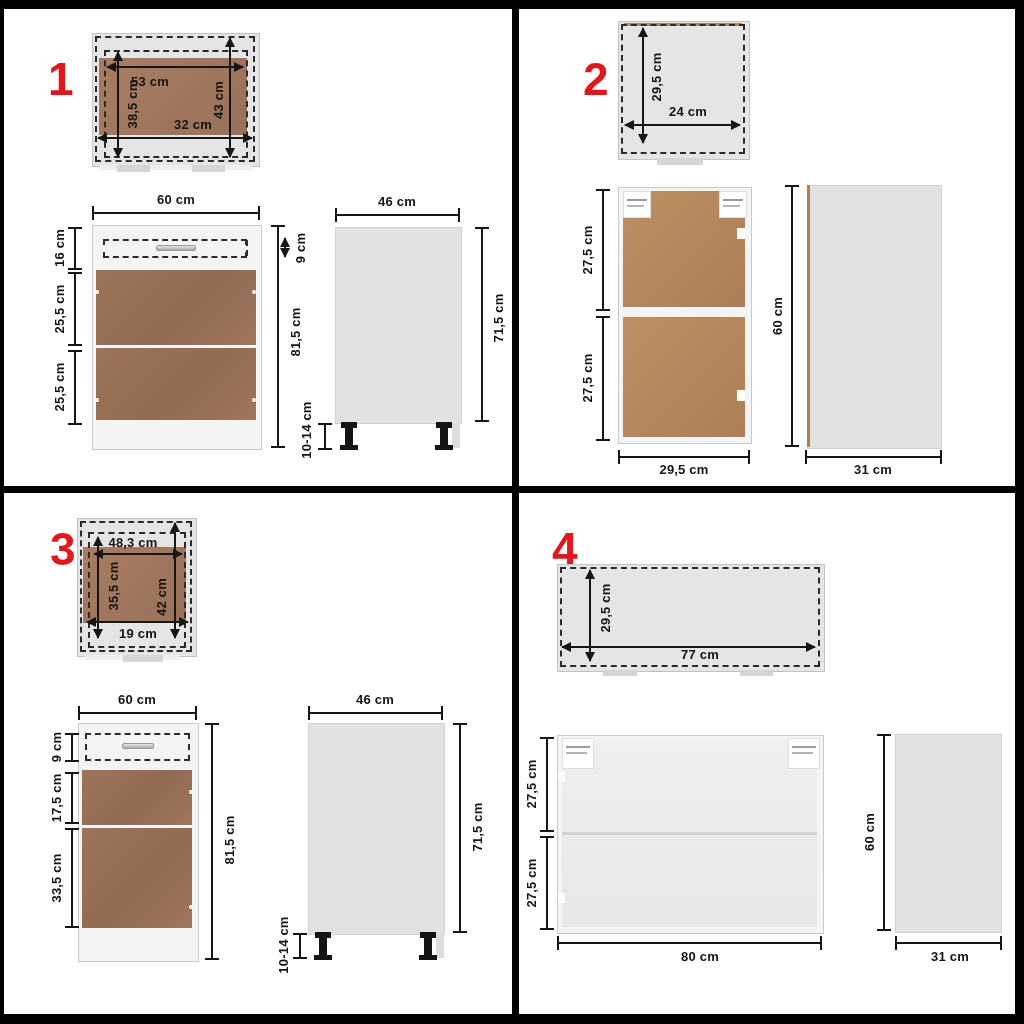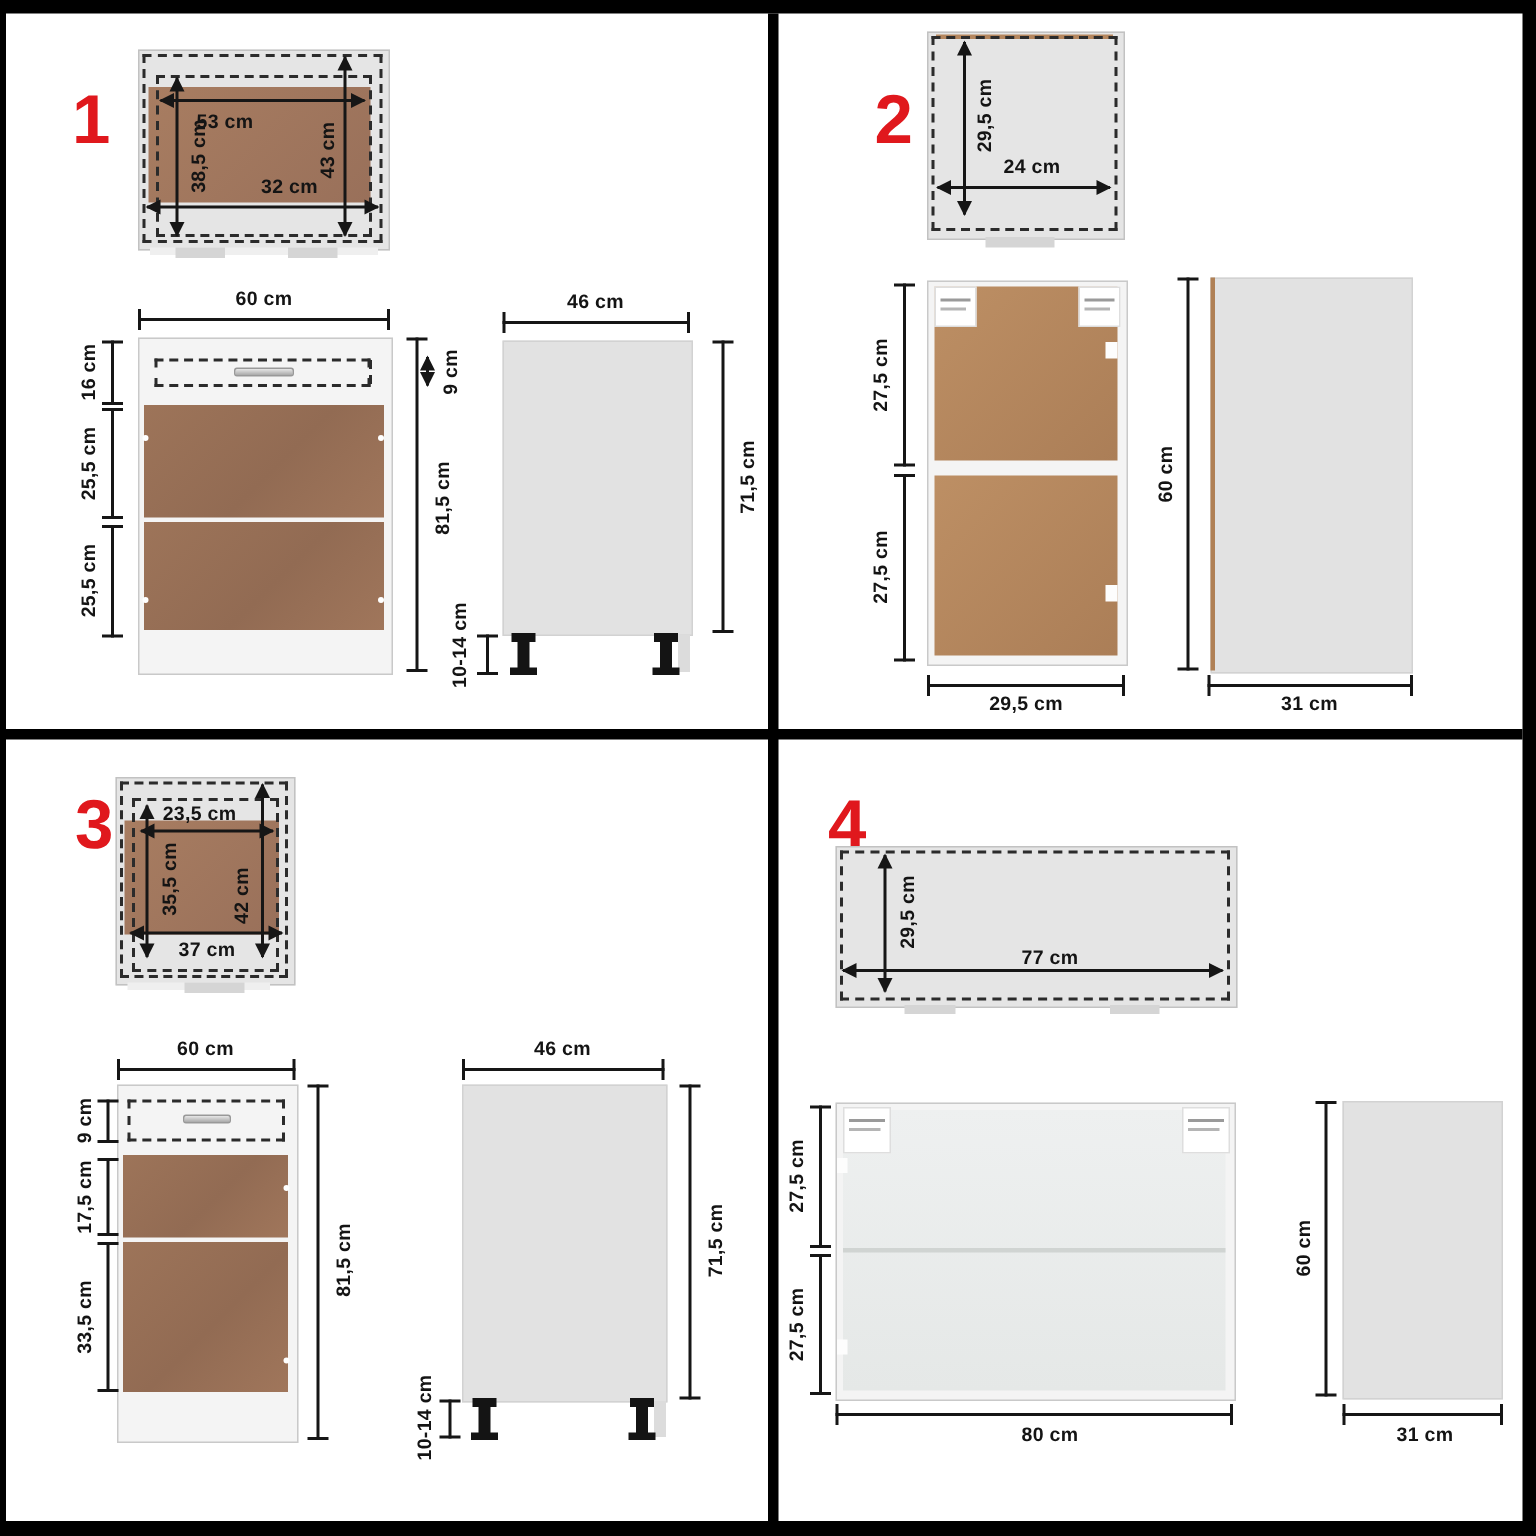--- a/index.html
+++ b/index.html
@@ -149,24 +149,24 @@
 
   <div class="layer">
     <div class="num" style="left:50px;top:526px;">3</div>
 
     <div class="gpanel" style="left:77px;top:518px;width:118px;height:137px;"></div>
     <div class="strip" style="left:85px;top:655px;width:95px;height:5px;"></div>
     <div class="tab" style="left:123px;top:655px;width:40px;height:7px;"></div>
     <div class="dash" style="left:80px;top:521px;width:108px;height:127px;"></div>
     <div class="wood-top" style="left:83px;top:547px;width:103px;height:76px;"></div>
     <div class="dash" style="left:88px;top:532px;width:94px;height:112px;"></div>
-    <div class="label" style="left:133px;top:542px;">23,5 cm</div>
+    <div class="label" style="left:133px;top:542px;">48,3 cm</div>
     <div class="dimh arrow" style="left:94px;top:553px;width:88px;"></div>
     <div class="dimh arrow" style="left:87px;top:621px;width:101px;"></div>
-    <div class="label" style="left:138px;top:633px;">37 cm</div>
+    <div class="label" style="left:138px;top:633px;">19 cm</div>
     <div class="dimv arrow" style="left:97px;top:537px;height:101px;"></div>
     <div class="label rot" style="left:113px;top:586px;">35,5 cm</div>
     <div class="dimv arrow" style="left:174px;top:523px;height:115px;"></div>
     <div class="label rot" style="left:161px;top:597px;">42 cm</div>
 
     <div class="body" style="left:78px;top:723px;width:119px;height:237px;"></div>
     <div class="wood-dark" style="left:82px;top:770px;width:110px;height:55px;"></div>
     <div class="wood-dark" style="left:82px;top:828px;width:110px;height:100px;"></div>
     <div class="dot" style="left:189px;top:790px;"></div>
     <div class="dot" style="left:189px;top:905px;"></div>
@@ -198,21 +198,21 @@
   <div class="layer">
     <div class="num" style="left:552px;top:526px;">4</div>
 
     <div class="gpanel" style="left:557px;top:564px;width:266px;height:106px;"></div>
     <div class="tab" style="left:603px;top:670px;width:34px;height:6px;"></div>
     <div class="tab" style="left:740px;top:670px;width:33px;height:6px;"></div>
     <div class="dash" style="left:560px;top:567px;width:256px;height:96px;"></div>
     <div class="dimv arrow" style="left:589px;top:570px;height:91px;"></div>
     <div class="label rot" style="left:605px;top:608px;">29,5 cm</div>
     <div class="dimh arrow" style="left:562px;top:646px;width:253px;"></div>
-    <div class="label" style="left:700px;top:638px;text-align:center;">77 cm</div>
+    <div class="label" style="left:700px;top:654px;text-align:center;">77 cm</div>
 
     <div class="body" style="left:557px;top:735px;width:265px;height:197px;"></div>
     <div class="glass" style="left:562px;top:740px;width:255px;height:187px;"></div>
     <div class="divline" style="left:562px;top:832px;width:255px;height:3px;"></div>
     <div class="bracket" style="left:562px;top:738px;width:30px;height:29px;"></div>
     <div class="bracket" style="left:788px;top:738px;width:30px;height:29px;"></div>
     <div class="hinge" style="left:558px;top:772px;width:7px;height:10px;"></div>
     <div class="hinge" style="left:558px;top:893px;width:7px;height:10px;"></div>
     <div class="dimv tick" style="left:546px;top:737px;height:95px;"></div>
     <div class="label rot" style="left:531px;top:784px;">27,5 cm</div>

